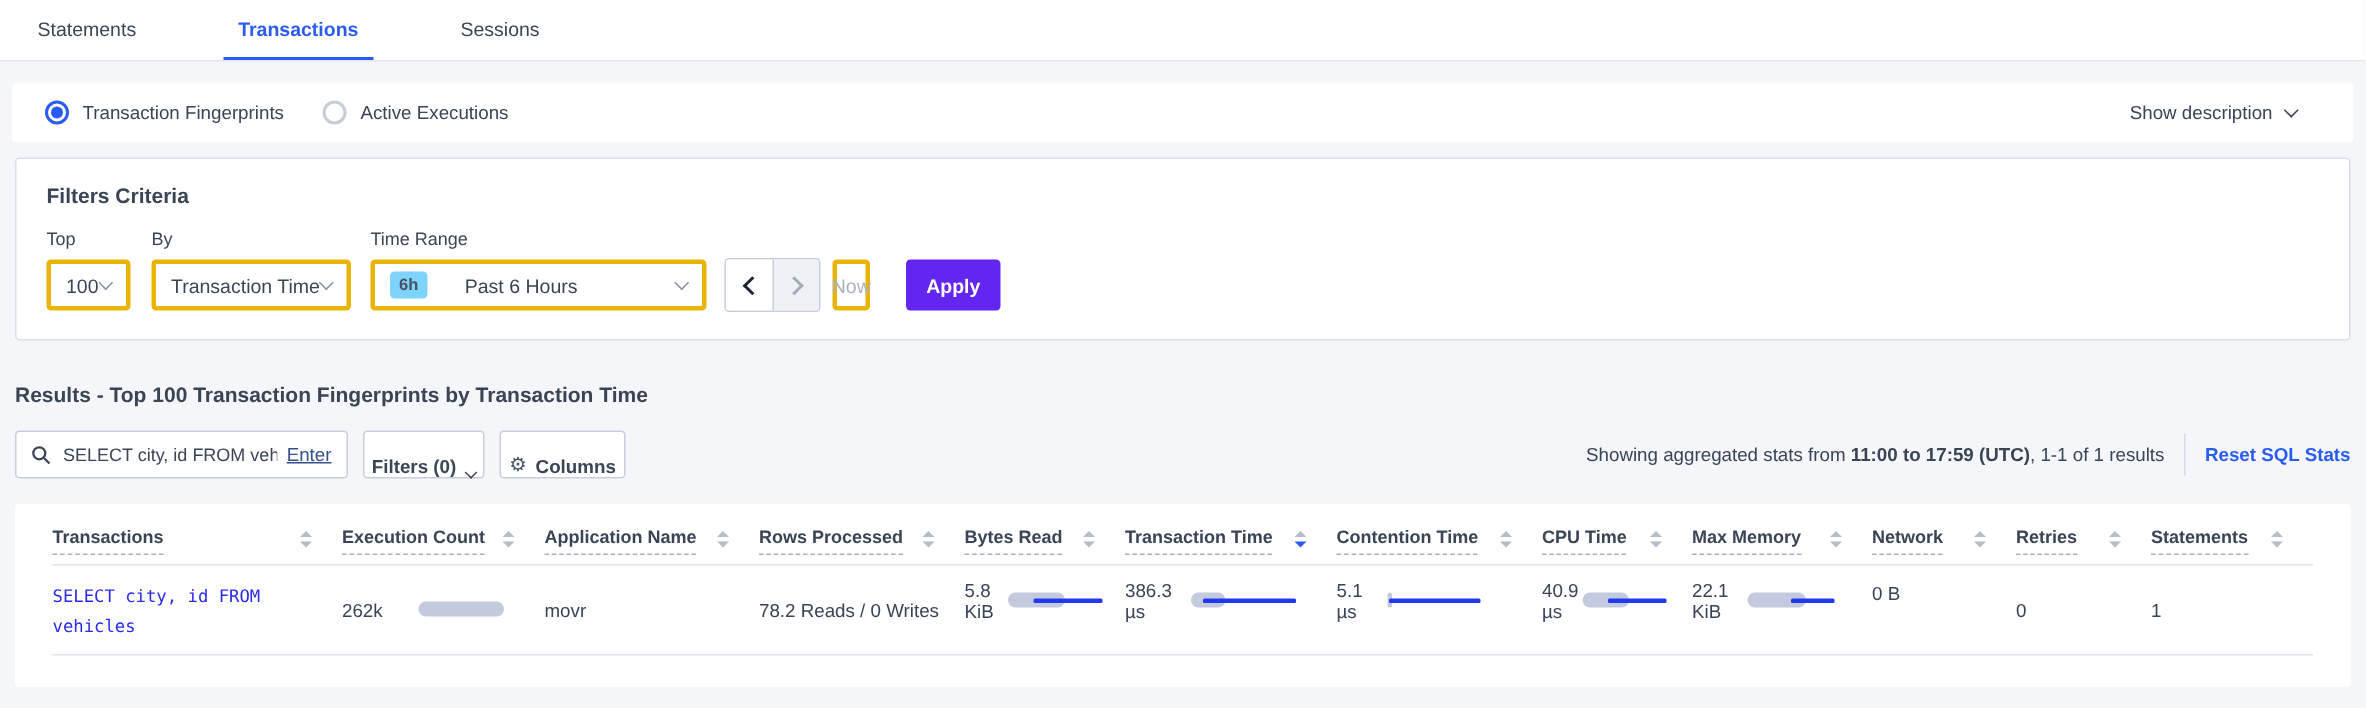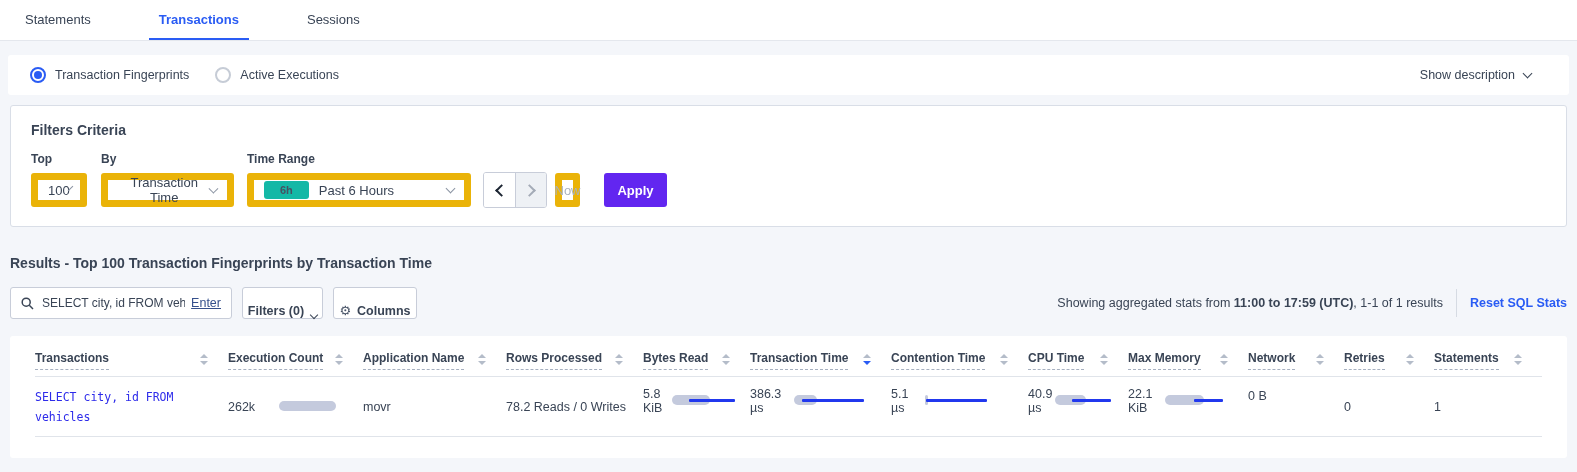--- a/index.html
+++ b/index.html
@@ -19,27 +19,27 @@
   .radio-circle.on::after { content:""; position:absolute; left:2px; top:2px; width:8px; height:8px; border-radius:50%; background:#2a5cf4; }
   .radio-circle.off { border:2px solid #c6ccd6; }
   .show-desc { margin-left:auto; display:flex; align-items:center; font-size:12.5px; cursor:pointer; }
   .chev { width:7px; height:7px; border-right:1.7px solid #394455; border-bottom:1.7px solid #394455; transform:rotate(45deg); display:inline-block; margin-left:9px; margin-top:-3px; }
 
   
   .criteria-card { background:#fff; border:1px solid #d9dee7; border-radius:3px; margin:10px 10px 0 10px; height:122px; padding:16px 20px 0 20px; }
   .criteria-title { font-size:14px; font-weight:bold; }
   .criteria-row { display:flex; margin-top:14px; }
   .field { display:flex; flex-direction:column; }
-  .field-label { font-size:12px; font-weight:bold; margin-bottom:7px; }
-  .control { height:34px; border:7px solid #eab308; border-radius:3px; background:#fff; display:flex; align-items:center; font-size:13px; cursor:pointer;text-align:center; }
+  .field-label { font-size:12px; font-weight:normal; margin-bottom:7px; }
+  .control { height:34px; border:3px solid #eab308; border-radius:3px; background:#fff; display:flex; align-items:center; font-size:13px; cursor:pointer;text-align:center; }
   .sel-100 { width:56px; padding:0 10px; margin-right:14px; }
   .sel-by { width:133px; padding:0 10px; margin-right:13px; }
   .sel-range { width:224px; padding:0 10px; margin-right:12px; }
   .control .chev { margin-left:auto; border-color:#8b94a3; }
-  .badge-6h { background:#14b8a6; border-radius:3px; font-size:11px; font-weight:bold; padding:3px 16px; margin-right:10px; color:#47516330; color:#475163; }
+  .badge-6h { background:#7dd3fc; border-radius:3px; font-size:11px; font-weight:bold; padding:3px 6px; margin-right:25px; color:#47516330; color:#475163; }
   .arrow-group { display:flex; height:36px; border:1px solid #c8cdd9; border-radius:3px; overflow:hidden; margin-top:-1px; margin-right:8px; }
   .arrow-btn { width:31px; display:flex; align-items:center; justify-content:center; cursor:pointer; background:#fff; }
   .arrow-btn.next { background:#eef1f5; border-left:1px solid #c8cdd9; cursor:default; }
   .arr { width:9px; height:9px; display:inline-block; }
   .arr.left  { border-left:2.2px solid #1c2532; border-bottom:2.2px solid #1c2532; transform:rotate(45deg); margin-left:4px; }
   .arr.right { border-right:2px solid #a4abb7; border-bottom:2px solid #a4abb7; transform:rotate(-45deg); margin-right:4px; }
   .now-btn { width:25px; justify-content:center; color:#a9b1bd; margin-right:24px; }
   .apply-btn { width:63px; height:34px; background:#6226f0; border:none; border-radius:3px; color:#fff; font-weight:bold; font-size:13px; cursor:pointer; }
 
   

